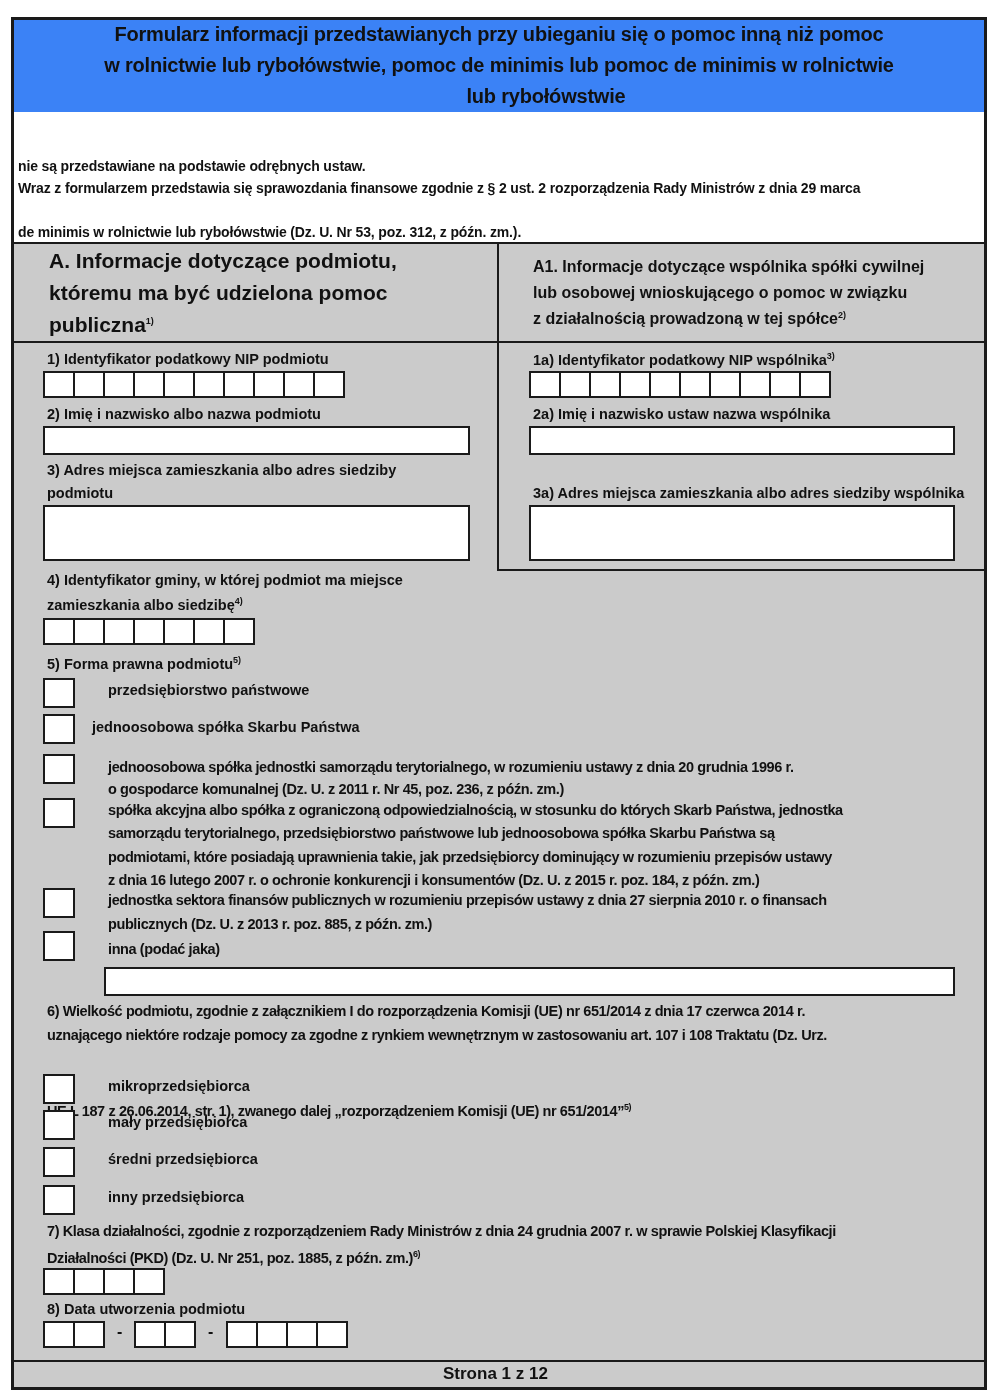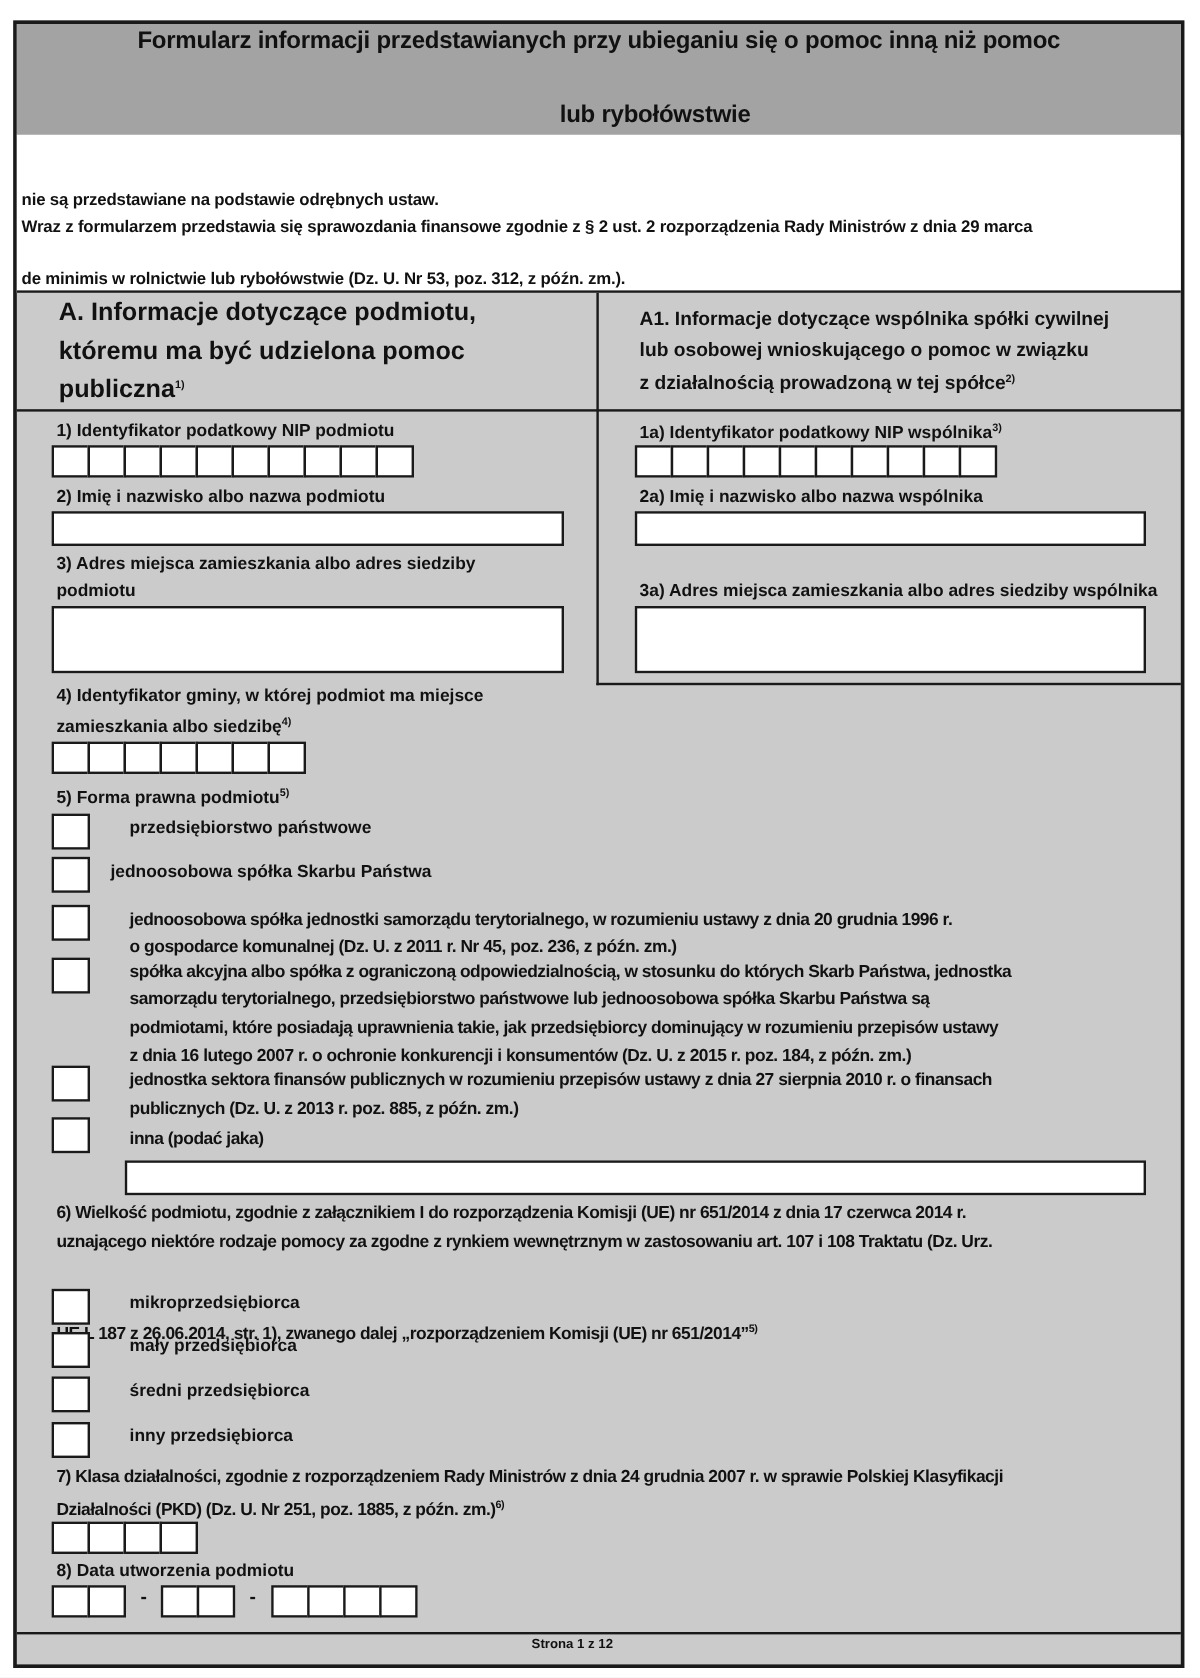--- a/index.html
+++ b/index.html
@@ -1,44 +1,45 @@
 <!DOCTYPE html>
 <html><head>
 <meta charset="utf-8">
 <style>
   html, body { margin:0; padding:0; background:#ffffff; }
   body { width:1000px; height:1398px; position:relative; overflow:hidden;
          font-family:"Liberation Sans", "DejaVu Sans", sans-serif; color:#111; }
   .abs { position:absolute; }
   .frame { left:11px; top:17px; width:970px; height:1367px; border:3px solid #1a1a1a; background:#cbcbcb; }
-  .title-box { left:14px; top:20px; width:970px; height:92px; background:#a3a3a3; border-bottom:2px solid #1a1a1a; }
+  .title-box { left:14px; top:20px; width:970px; height:92px; background:#3b82f6; border-bottom:2px solid #1a1a1a; }
   .title-line { position:absolute; left:0; width:970px; text-align:center; font-size:20px; font-weight:bold; letter-spacing:-0.2px; }
   .intro-box { left:14px; top:112px; width:970px; height:130px; background:#fff; border-bottom:2px solid #1a1a1a; }
   .intro-line { position:absolute; left:4px; font-size:14px; font-weight:bold; white-space:nowrap; letter-spacing:-0.15px; }
   .secA { font-size:21px; font-weight:bold; white-space:nowrap; }
   .secA1 { font-size:16px; font-weight:bold; white-space:nowrap; }
   .vline { background:#1a1a1a; width:2px; }
   .hline { background:#1a1a1a; height:2px; }
   .lbl { font-size:14.5px; font-weight:bold; white-space:nowrap; }
   .cond { font-size:14.5px; font-weight:bold; white-space:nowrap; letter-spacing:-0.4px; transform-origin:left top; }
   sup { font-size:9px; }
   .cells { display:flex; height:27px; }
   .cell { width:28px; height:27px; background:#fff; border:2px solid #1a1a1a; margin-right:-2px; box-sizing:border-box; width:32px; }
   .input { background:#fff; border:2px solid #1a1a1a; box-sizing:border-box; }
   .chk { width:32px; height:30px; background:#fff; border:2px solid #1a1a1a; box-sizing:border-box; }
   .dash { font-size:16px; font-weight:bold; }
-  .footer-text { font-size:11px; font-weight:bold; white-space:nowrap; }
+  .footer-text { font-size:17px; font-weight:bold; white-space:nowrap; }
 </style>
 </head>
 <body>
 
 <div class="abs frame"></div>
 
 <div class="abs title-box">
   <div class="title-line" style="top:3px;">Formularz informacji przedstawianych przy ubieganiu się o pomoc inną niż pomoc</div>
+  <div class="title-line" style="top:34px;">w rolnictwie lub rybołówstwie, pomoc de minimis lub pomoc de minimis w rolnictwie</div>
   <div class="title-line" style="top:65px;margin-left:47px;">lub rybołówstwie</div>
 </div>
 
 <div class="abs intro-box">
   <div class="intro-line" style="top:46px;">nie są przedstawiane na podstawie odrębnych ustaw.</div>
   <div class="intro-line" style="top:68px;">Wraz z formularzem przedstawia się sprawozdania finansowe zgodnie z § 2 ust. 2 rozporządzenia Rady Ministrów z dnia 29 marca</div>
   <div class="intro-line" style="top:112px;">de minimis w rolnictwie lub rybołówstwie (Dz. U. Nr 53, poz. 312, z późn. zm.).</div>
 </div>
 
 <div class="abs vline" style="left:497px; top:244px; height:327px;"></div>
@@ -77,21 +78,21 @@
     <div class="cell"></div>
     <div class="cell"></div>
     <div class="cell"></div>
     <div class="cell"></div>
     <div class="cell"></div>
 </div>
 
 <div class="abs lbl" style="left:47px; top:406px;">2) Imię i nazwisko albo nazwa podmiotu</div>
 <div class="abs input" style="left:43px; top:426px; width:427px; height:29px;"></div>
 
-<div class="abs lbl" style="left:533px; top:406px;">2a) Imię i nazwisko albo nazwa wspólnika</div>
+<div class="abs lbl" style="left:533px; top:406px;">2a) Imię i nazwisko ustaw nazwa wspólnika</div>
 <div class="abs input" style="left:529px; top:426px; width:426px; height:29px;"></div>
 
 <div class="abs lbl" style="left:47px; top:462px;">3) Adres miejsca zamieszkania albo adres siedziby</div>
 <div class="abs lbl" style="left:47px; top:485px;">podmiotu</div>
 <div class="abs input" style="left:43px; top:505px; width:427px; height:56px;"></div>
 
 <div class="abs lbl" style="left:533px; top:485px;">3a) Adres miejsca zamieszkania albo adres siedziby wspólnika</div>
 <div class="abs input" style="left:529px; top:505px; width:426px; height:56px;"></div>
 
 <div class="abs lbl" style="left:47px; top:572px;">4) Identyfikator gminy, w której podmiot ma miejsce</div>

